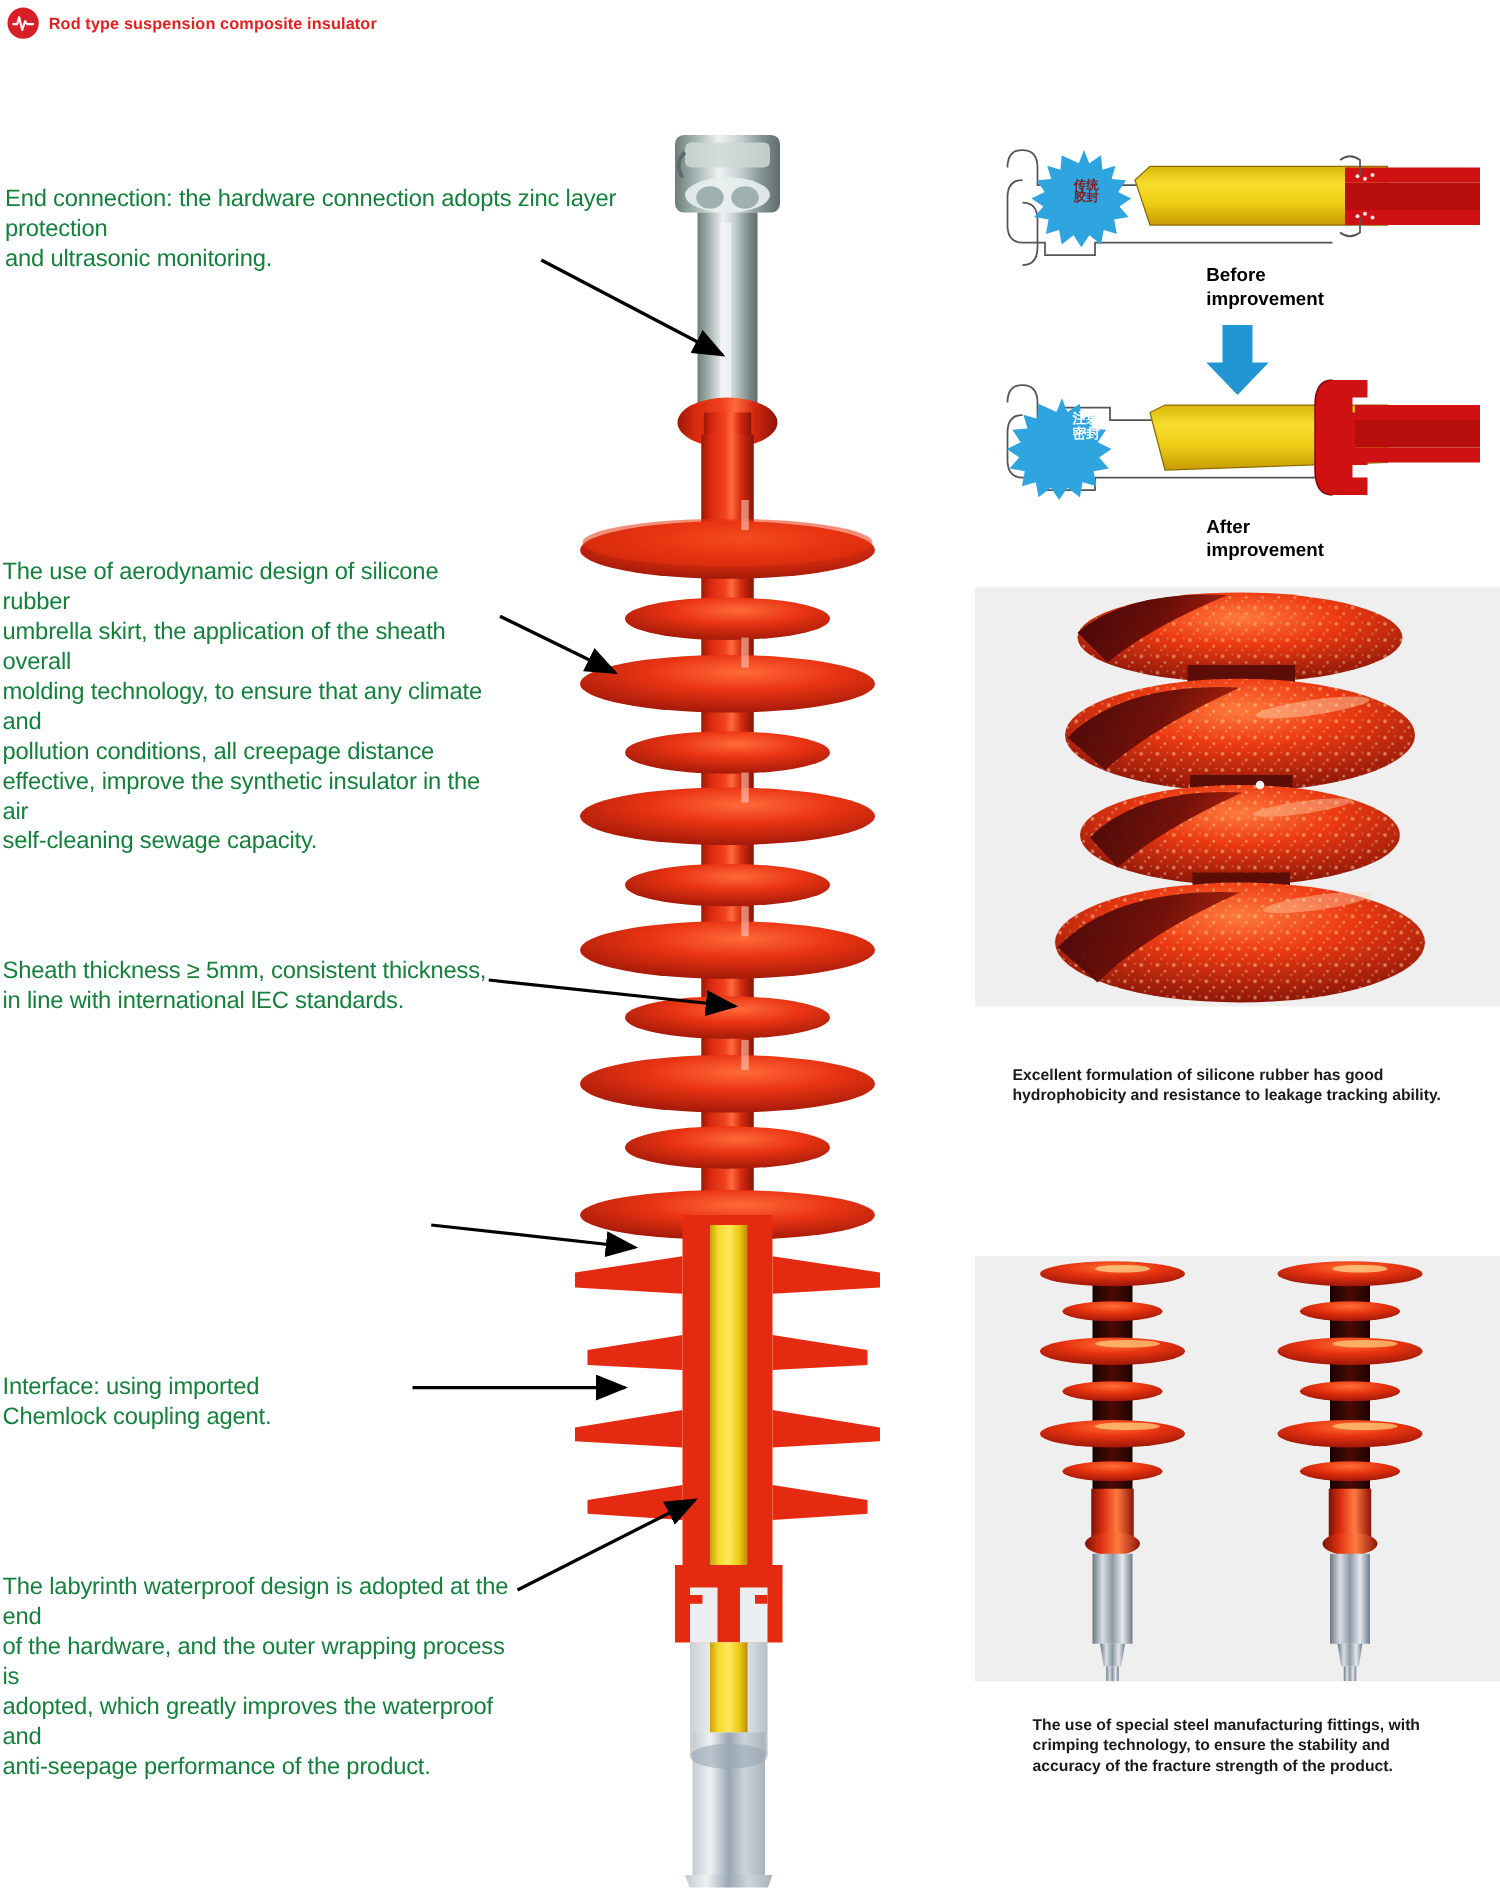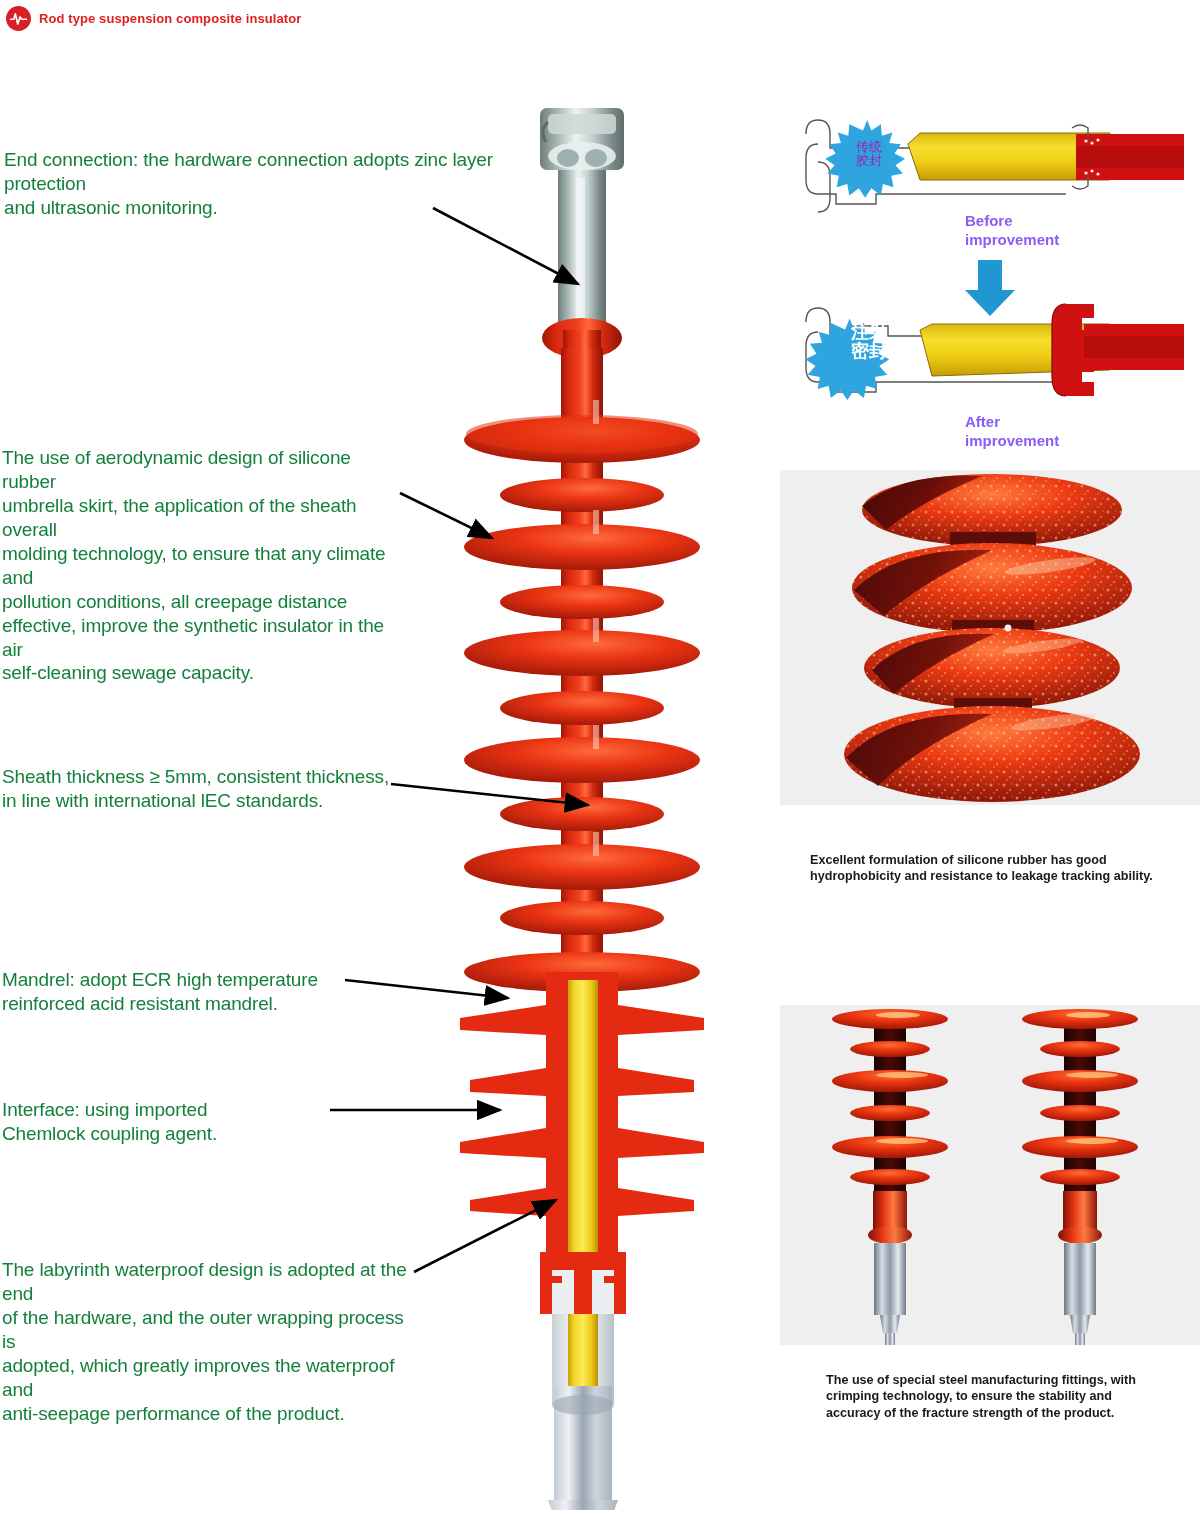--- a/index.html
+++ b/index.html
@@ -72,21 +72,21 @@
   
   .panel {
     position: absolute;
     background: #eeeeee;
   }
 
   .dlabel {
     position: absolute;
     font-size: 15px;
     font-weight: bold;
-    color: #8b5cf6;
+    color: #000000;
     line-height: 1.25;
     white-space: pre-line;
   }
 </style>
 </head>
 <body>
 
 <div class="page">
 
   <div class="header">
@@ -232,22 +232,20 @@
   <div class="note" style="left:2px; top:446px; width:400px;">The use of aerodynamic design of silicone rubber
 umbrella skirt, the application of the sheath overall
 molding technology, to ensure that any climate and
 pollution conditions, all creepage distance
 effective, improve the synthetic insulator in the air
 self-cleaning sewage capacity.</div>
 
   <div class="note" style="left:2px; top:765px; width:400px;">Sheath thickness ≥ 5mm, consistent thickness,
 in line with international lEC standards.</div>
 
-  <div class="note" style="left:2px; top:968px; width:340px;">Mandrel: adopt ECR high temperature
-reinforced acid resistant mandrel.</div>
 
   <div class="note" style="left:2px; top:1258px; width:410px;">The labyrinth waterproof design is adopted at the end
 of the hardware, and the outer wrapping process is
 adopted, which greatly improves the waterproof and
 anti-seepage performance of the product.</div>
 
   <div class="note" style="left:2px; top:1098px; width:340px;">Interface: using imported
 Chemlock coupling agent.</div>
 
   <svg class="arrow-layer" viewBox="0 0 1200 1514">
@@ -304,21 +302,21 @@
 
         <path d="M292 18 q8 -6 16 0 v12" fill="none" stroke="#555" stroke-width="1.4"></path>
         <path d="M292 76 q8 6 16 0 v-12" fill="none" stroke="#555" stroke-width="1.4"></path>
       </g>
 
       <g>
         <path id="starB" fill="#2fa5e0" d="M100,10 l4,-10 l4,10 l9,-6 l1,11 l10,-3 l-3,10 l11,1 l-6,9 l10,5 l-9,6 l7,8 l-11,2 l2,11 l-10,-3 l-2,11 l-9,-7 l-6,9 l-6,-9 l-9,7 l-2,-11 l-10,3 l2,-11 l-11,-2 l7,-8 l-9,-6 l10,-5 l-6,-9 l11,-1 l-3,-10 l10,3 l1,-11 z" transform="translate(-22,10) scale(1.05)"></path>
       </g>
       <foreignObject x="58" y="16" width="62" height="56">
         <div xmlns="http://www.w3.org/1999/xhtml" style="width:62px;height:56px;display:flex;align-items:center;justify-content:center;
-                    color:#a21caf;font-weight:normal;font-size:13px;line-height:1.05;text-align:center;
+                    color:#7f1d1d;font-weight:bold;font-size:10px;line-height:1.05;text-align:center;
                     font-family:'DejaVu Sans',sans-serif;white-space:pre-line;">传统
 胶封</div>
       </foreignObject>
 
       <g>
         <rect x="198" y="150" width="24" height="32" fill="#2196d3"></rect>
         <path d="M185 180 L235 180 L210 206 Z" fill="#2196d3"></path>
       </g>
 
       <g transform="translate(0,188)">
@@ -332,21 +330,21 @@
         <rect x="304" y="60" width="100" height="12" fill="#cf1111"></rect>
         <rect x="304" y="38" width="100" height="22" fill="#b80d0d"></rect>
         <path d="M286 6 q-14 0 -14 20 v52 q0 20 14 20" fill="none" stroke="#7d0a0a" stroke-width="1.2"></path>
       </g>
 
       <g>
         <use href="#starB" transform="translate(-22,198) scale(1.05)"></use>
       </g>
       <foreignObject x="58" y="204" width="62" height="56">
         <div xmlns="http://www.w3.org/1999/xhtml" style="width:62px;height:56px;display:flex;align-items:center;justify-content:center;
-                    color:#fff;font-weight:bold;font-size:18px;line-height:1.05;text-align:center;
+                    color:#fff;font-weight:bold;font-size:11px;line-height:1.05;text-align:center;
                     font-family:Liberation Sans, sans-serif;white-space:pre-line;">注射
 密封</div>
       </foreignObject>
     </svg>
   </div>
 
   <div class="dlabel" style="left:965px; top:212px;">Before
 improvement</div>
 
   <div class="dlabel" style="left:965px; top:413px;">After

